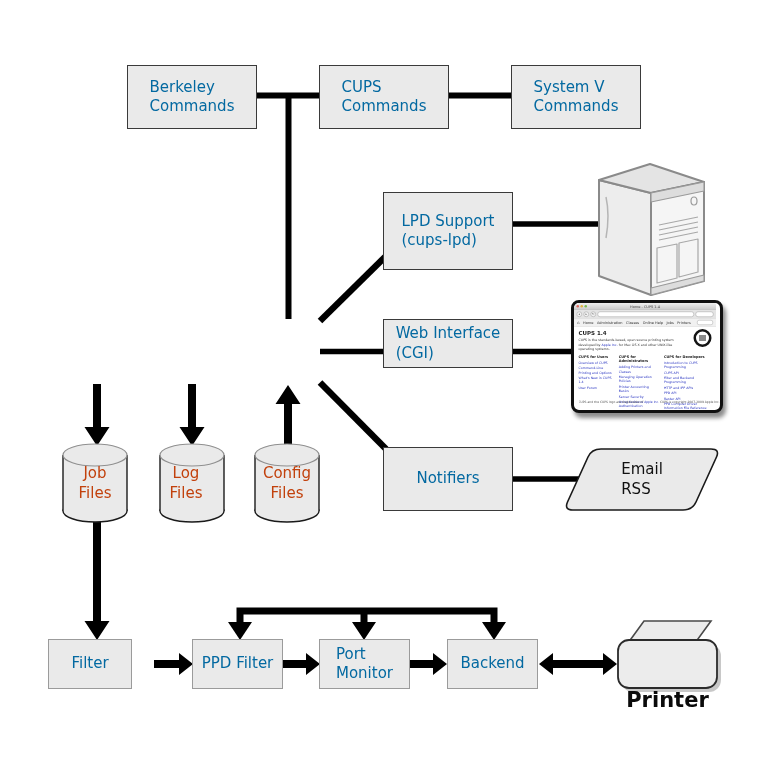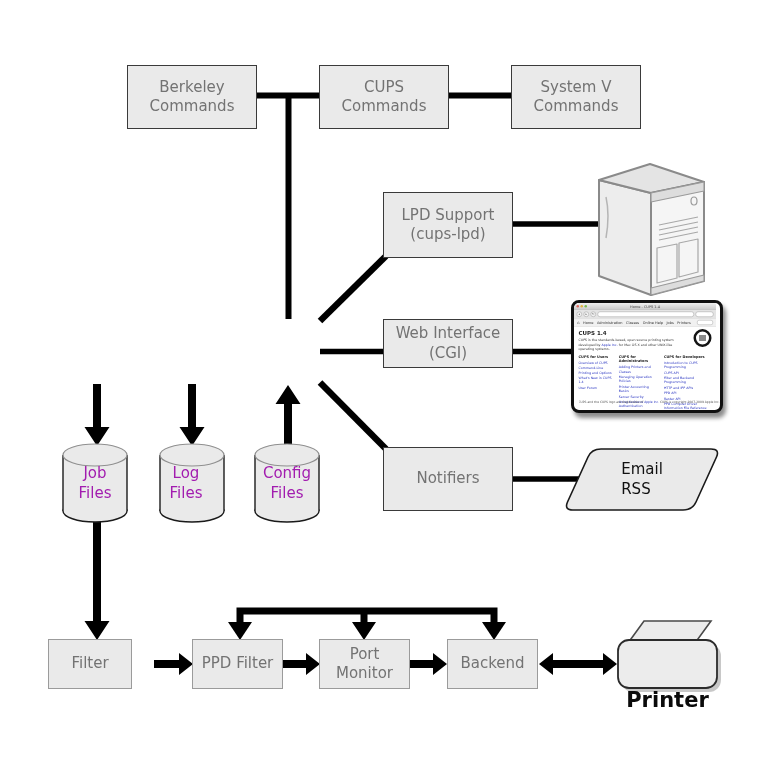--- a/index.html
+++ b/index.html
@@ -1,24 +1,24 @@
 <!DOCTYPE html>
 <html><head>
 <meta charset="utf-8">
 <style>
   html,body{margin:0;padding:0;background:#fff;}
   .stage{position:relative;width:768px;height:768px;background:#ffffff;overflow:hidden;
          font-family:"DejaVu Sans",sans-serif;}
   .stage svg{position:absolute;left:0;top:0;}
   .box{position:absolute;box-sizing:border-box;background:#eaeaea;border:1.4px solid #3a3a3a;
-       display:flex;align-items:center;justify-content:center;text-align:center;
-       font-size:15px;line-height:1.3;color:#737373;white-space:pre-line;}
+       display:flex;align-items:center;justify-content:center;text-align:left;
+       font-size:15px;line-height:1.3;color:#0369a1;white-space:pre-line;}
   .box.light{border-color:#9b9b9b;border-width:1.2px;}
   .cyl-label{position:absolute;width:66px;text-align:center;font-size:15px;line-height:1.35;
-       color:#a21caf;white-space:pre-line;}
+       color:#c2410c;white-space:pre-line;}
   .shape-label{position:absolute;display:flex;align-items:center;justify-content:center;
        text-align:left;font-size:15px;line-height:1.3;color:#111;white-space:pre-line;}
   .printer-label{position:absolute;display:flex;align-items:center;justify-content:center;
        font-weight:bold;font-size:21px;color:#0a0a0a;}
   
   .browser{position:absolute;left:571px;top:300px;width:146px;height:107px;background:#fff;
        border:3px solid #101010;border-radius:8px;box-shadow:3px 5px 4px rgba(0,0,0,.45);
        overflow:hidden;}
   .bscale{width:284px;height:202px;transform:scale(0.5);transform-origin:0 0;
        font-family:"DejaVu Sans",sans-serif;}
@@ -128,21 +128,21 @@
       <rect x="618" y="640" width="99" height="48" rx="11" fill="#ececec" stroke="#2b2b2b" stroke-width="1.8"></rect>
     </g>
   </svg>
 
   <div class="box" style="left:127px;top:65px;width:130px;height:64px">Berkeley
 Commands</div>
   <div class="box" style="left:319px;top:65px;width:130px;height:64px">CUPS
 Commands</div>
   <div class="box" style="left:511px;top:65px;width:130px;height:64px">System V
 Commands</div>
-  <div class="box" style="left:383px;top:192px;width:130px;height:66px">LPD Support
+  <div class="box" style="left:383px;top:192px;width:130px;height:78px">LPD Support
 (cups-lpd)</div>
   <div class="box" style="left:383px;top:319px;width:130px;height:49px">Web Interface
 (CGI)</div>
   <div class="box" style="left:383px;top:447px;width:130px;height:64px">Notifiers</div>
   <div class="box light" style="left:48px;top:639px;width:84px;height:50px">Filter</div>
   <div class="box light" style="left:192px;top:639px;width:91px;height:50px">PPD Filter</div>
   <div class="box light" style="left:319px;top:639px;width:91px;height:50px">Port
 Monitor</div>
   <div class="box light" style="left:447px;top:639px;width:91px;height:50px">Backend</div>
 

